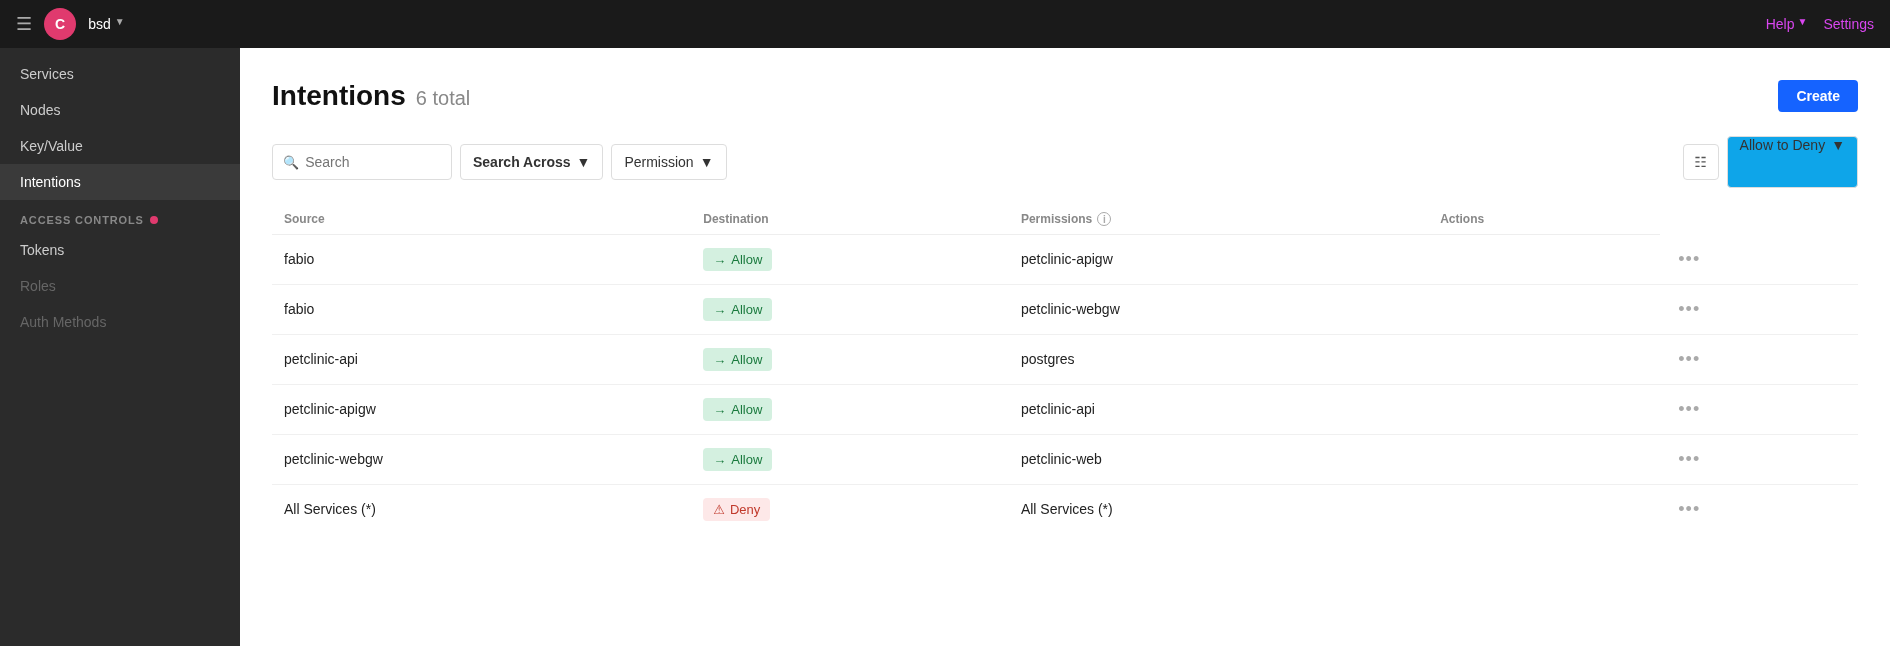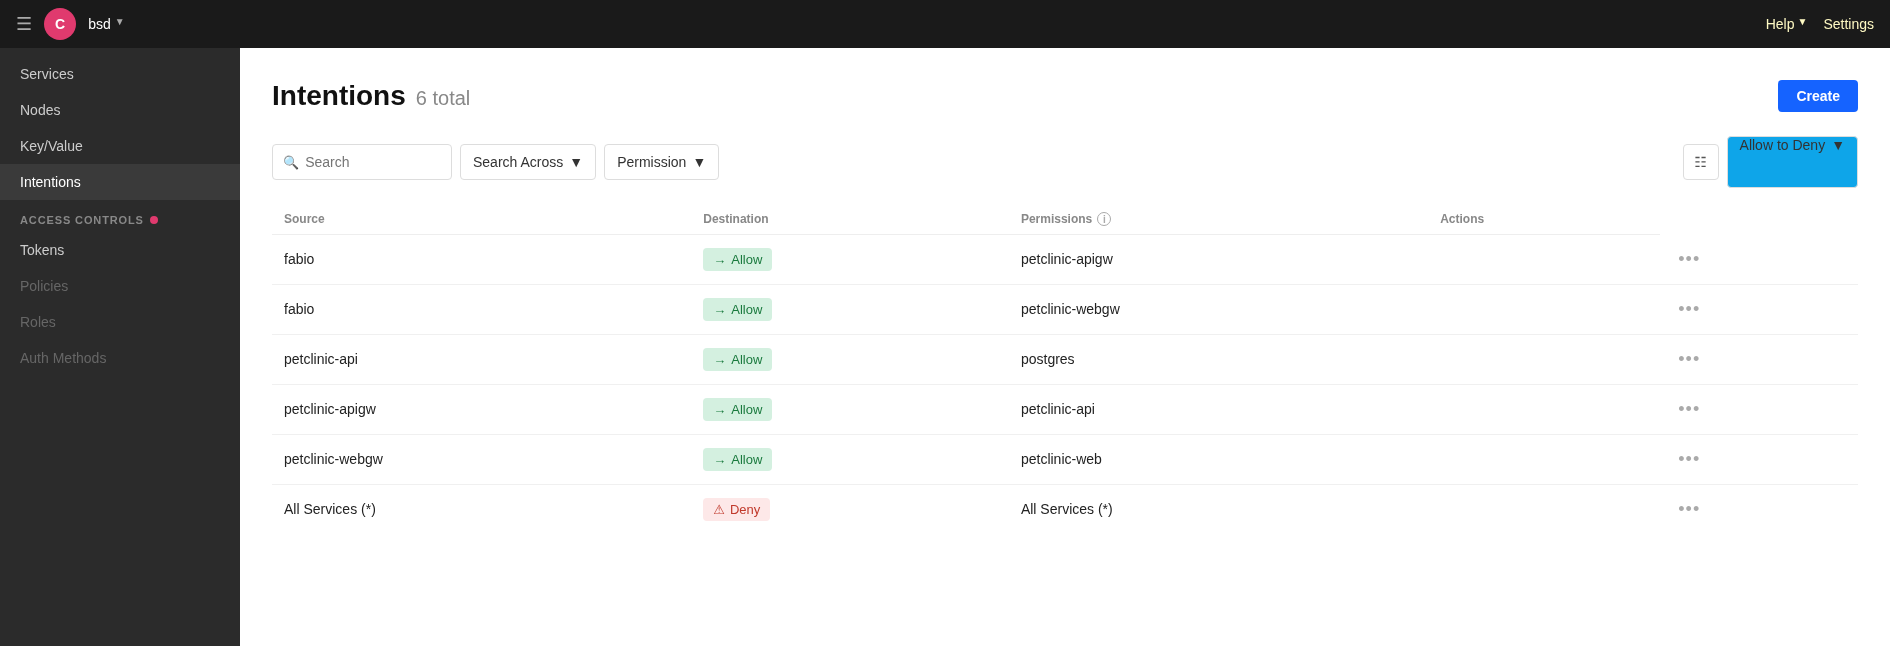--- a/index.html
+++ b/index.html
@@ -21,21 +21,21 @@
       width: 32px; height: 32px; border-radius: 50%;
       background: #e03a6e;
       display: flex; align-items: center; justify-content: center;
       color: white; font-weight: bold; font-size: 14px;
     }
     .bsd-selector {
       color: #fff; font-size: 14px; display: flex; align-items: flex-start; gap: 4px; cursor: pointer;
     }
     .bsd-selector .chevron { font-size: 10px; color: #aaa; }
     .topnav-right { display: flex; align-items: center; gap: 16px; }
-    .topnav-right a { color: #fef9c3; font-size: 14px; text-decoration: none; display: flex; gap: 3px; cursor: pointer; }
+    .topnav-right a { color: #d946ef; font-size: 14px; text-decoration: none; display: flex; gap: 3px; cursor: pointer; }
     .topnav-right a .chevron { font-size: 10px; }
 
     
     .layout { display: flex; flex: 1; overflow: hidden; }
 
     
     .sidebar {
       width: 240px;
       background: #2b2b2b;
       color: #ccc;
@@ -129,20 +129,21 @@
       align-items: center;
       gap: 6px;
       border: 1px solid #ddd;
       border-radius: 4px;
       padding: 0 12px;
       height: 36px;
       background: #fff;
       font-size: 14px;
       color: #333;
       cursor: pointer;
+      font-weight: bold;
     }
     .permission-btn {
       display: flex;
       align-items: center;
       gap: 6px;
       border: 1px solid #ddd;
       border-radius: 4px;
       padding: 6px 12px;
       height: 36px;
       background: #fff;
@@ -270,23 +271,20 @@
     <div class="sidebar-item active">
       <span>Intentions</span>
     </div>
 
     <div class="sidebar-section-label">
       <span>ACCESS CONTROLS</span>
       <span class="red-dot"></span>
     </div>
     <div class="sidebar-item">
       <span>Tokens</span>
-    </div>
-    <div class="sidebar-item disabled">
-      <span>Policies</span>
     </div>
     <div class="sidebar-item disabled">
       <span>Roles</span>
     </div>
     <div class="sidebar-item disabled">
       <span>Auth Methods</span>
     </div>
   </aside>
 
   <main class="main">

